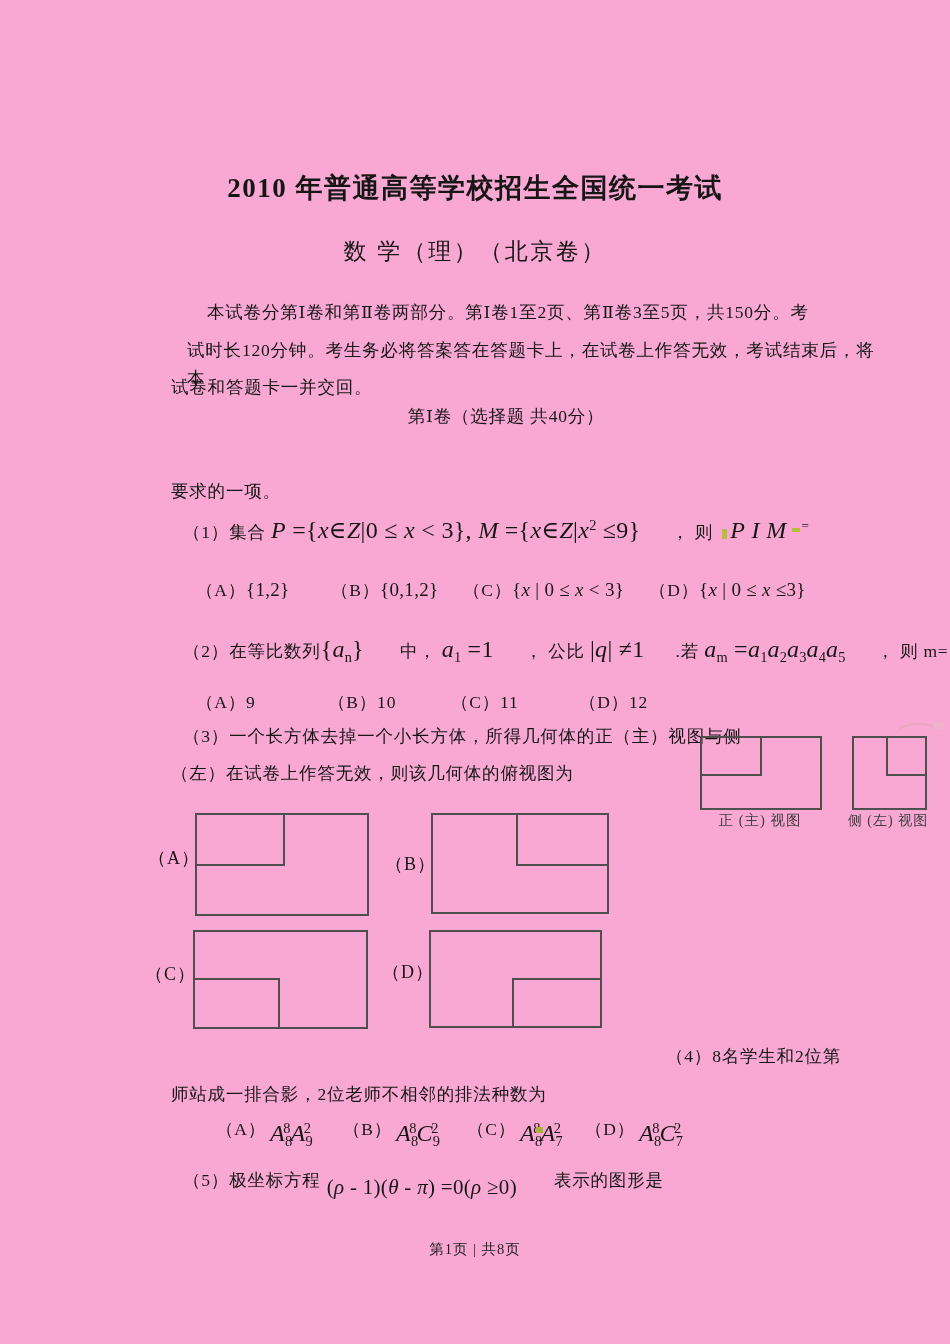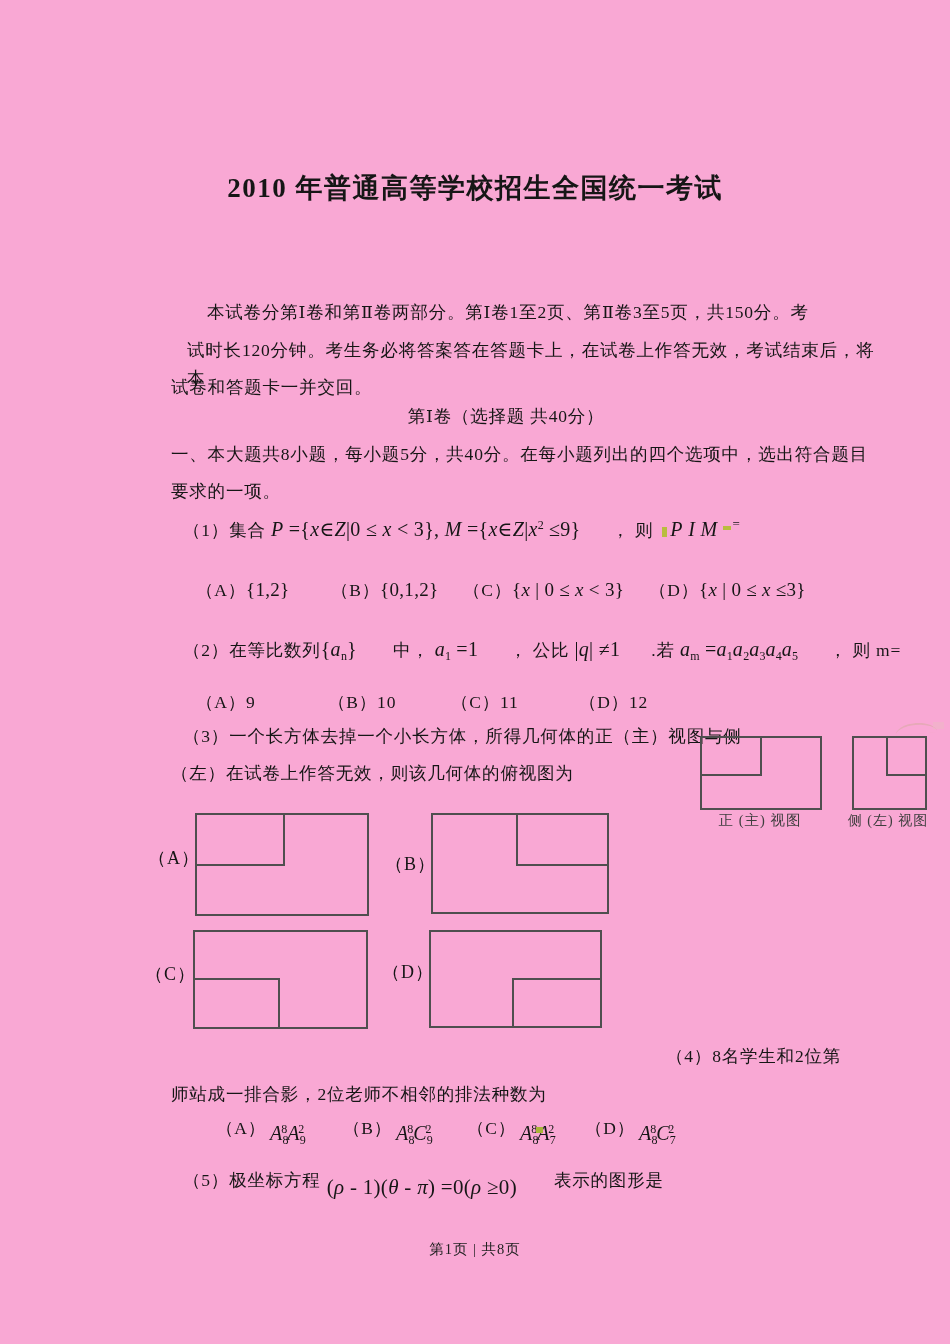--- a/index.html
+++ b/index.html
@@ -3,21 +3,21 @@
 <meta charset="utf-8">
 <style>
   html,body{margin:0;padding:0;background:#ffffff;}
   .page{position:relative;width:950px;height:1344px;background:#f9a8d4;overflow:hidden;
         font-family:"Liberation Serif","DejaVu Serif",serif;color:#161616;}
   .abs{position:absolute;}
   .center{left:0;width:950px;text-align:center;}
   .cn{font-size:17.5px;letter-spacing:0.8px;line-height:1.6;margin-left:31px;}
   .title{font-size:27px;font-weight:bold;letter-spacing:1.5px;}
   .subtitle{font-size:23px;letter-spacing:2.5px;}
-  .math{font-size:20px;letter-spacing:0.3px;white-space:nowrap;}
+  .math{font-size:24px;letter-spacing:0.3px;white-space:nowrap;}
   .math i{font-style:italic;}
   .math sub{font-size:60%;vertical-align:-0.35em;letter-spacing:0;}
   .math sup{font-size:60%;vertical-align:0.55em;letter-spacing:0;}
   .math sup.stk{margin-left:-0.62em;}
   .m19{font-size:19px;}
   .m21{font-size:21px;text-align:center;}
   .eqsup{font-size:13px;vertical-align:8px;letter-spacing:0;}
   .opt-letter{font-size:18px;letter-spacing:1px;}
   .fig{position:absolute;border:2px solid #4f4f4f;background:transparent;}
   .fig-inner{position:absolute;}
@@ -28,28 +28,28 @@
   .footer{font-size:14.5px;letter-spacing:1px;color:#222;}
   .artifact{border-top:2px solid #dcaaaa;border-radius:50%/100% 100% 0 0;opacity:.65;transform:rotate(-5deg);}
   .artifact2{background:#e9bcc4;opacity:.45;}
 </style>
 </head>
 <body>
 
 <div class="page">
 
   <div class="abs center title" style="top:170px">2010 年普通高等学校招生全国统一考试</div>
+  <div class="abs center subtitle" style="top:236px">数 学（理）（北京卷）</div>
 
   <div class="abs cn" style="top:298px;left:140px;width:698px;text-indent:36px">本试卷分第Ⅰ卷和第Ⅱ卷两部分。第Ⅰ卷1至2页、第Ⅱ卷3至5页，共150分。考</div>
   <div class="abs cn" style="top:336px;left:156px;width:698px">试时长120分钟。考生务必将答案答在答题卡上，在试卷上作答无效，考试结束后，将本</div>
   <div class="abs cn" style="top:373px;left:140px;width:698px">试卷和答题卡一并交回。</div>
 
   <div class="abs center cn" style="top:402px">第Ⅰ卷（选择题  共40分）</div>
 
-  <div class="abs cn" style="top:440px;left:140px;width:700px">一、本大题共8小题，每小题5分，共40分。在每小题列出的四个选项中，选出符合题目</div>
   <div class="abs cn" style="top:477px;left:140px">要求的一项。</div>
 
   <div class="abs" style="top:516px;left:152px">
     <span class="cn">（1）集合 </span><span class="math"><i>P</i> ={<i>x</i>∈<i>Z</i>|0 ≤ <i>x</i> &lt; 3}, <i>M</i> ={<i>x</i>∈<i>Z</i>|<i>x</i><sup>2</sup> ≤9}</span><span class="cn">， 则 </span><span class="gmark-v"></span><span class="math"><i>P</i> <i>I</i>  <i>M</i></span><span class="gmark-h"></span><sup class="eqsup">=</sup>
   </div>
   <div class="abs" style="top:576px;left:165px">
     <span class="cn">（A）</span><span class="math m19">{1,2}</span>
   </div>
   <div class="abs" style="top:576px;left:300px">
     <span class="cn">（B）</span><span class="math m19">{0,1,2}</span>

